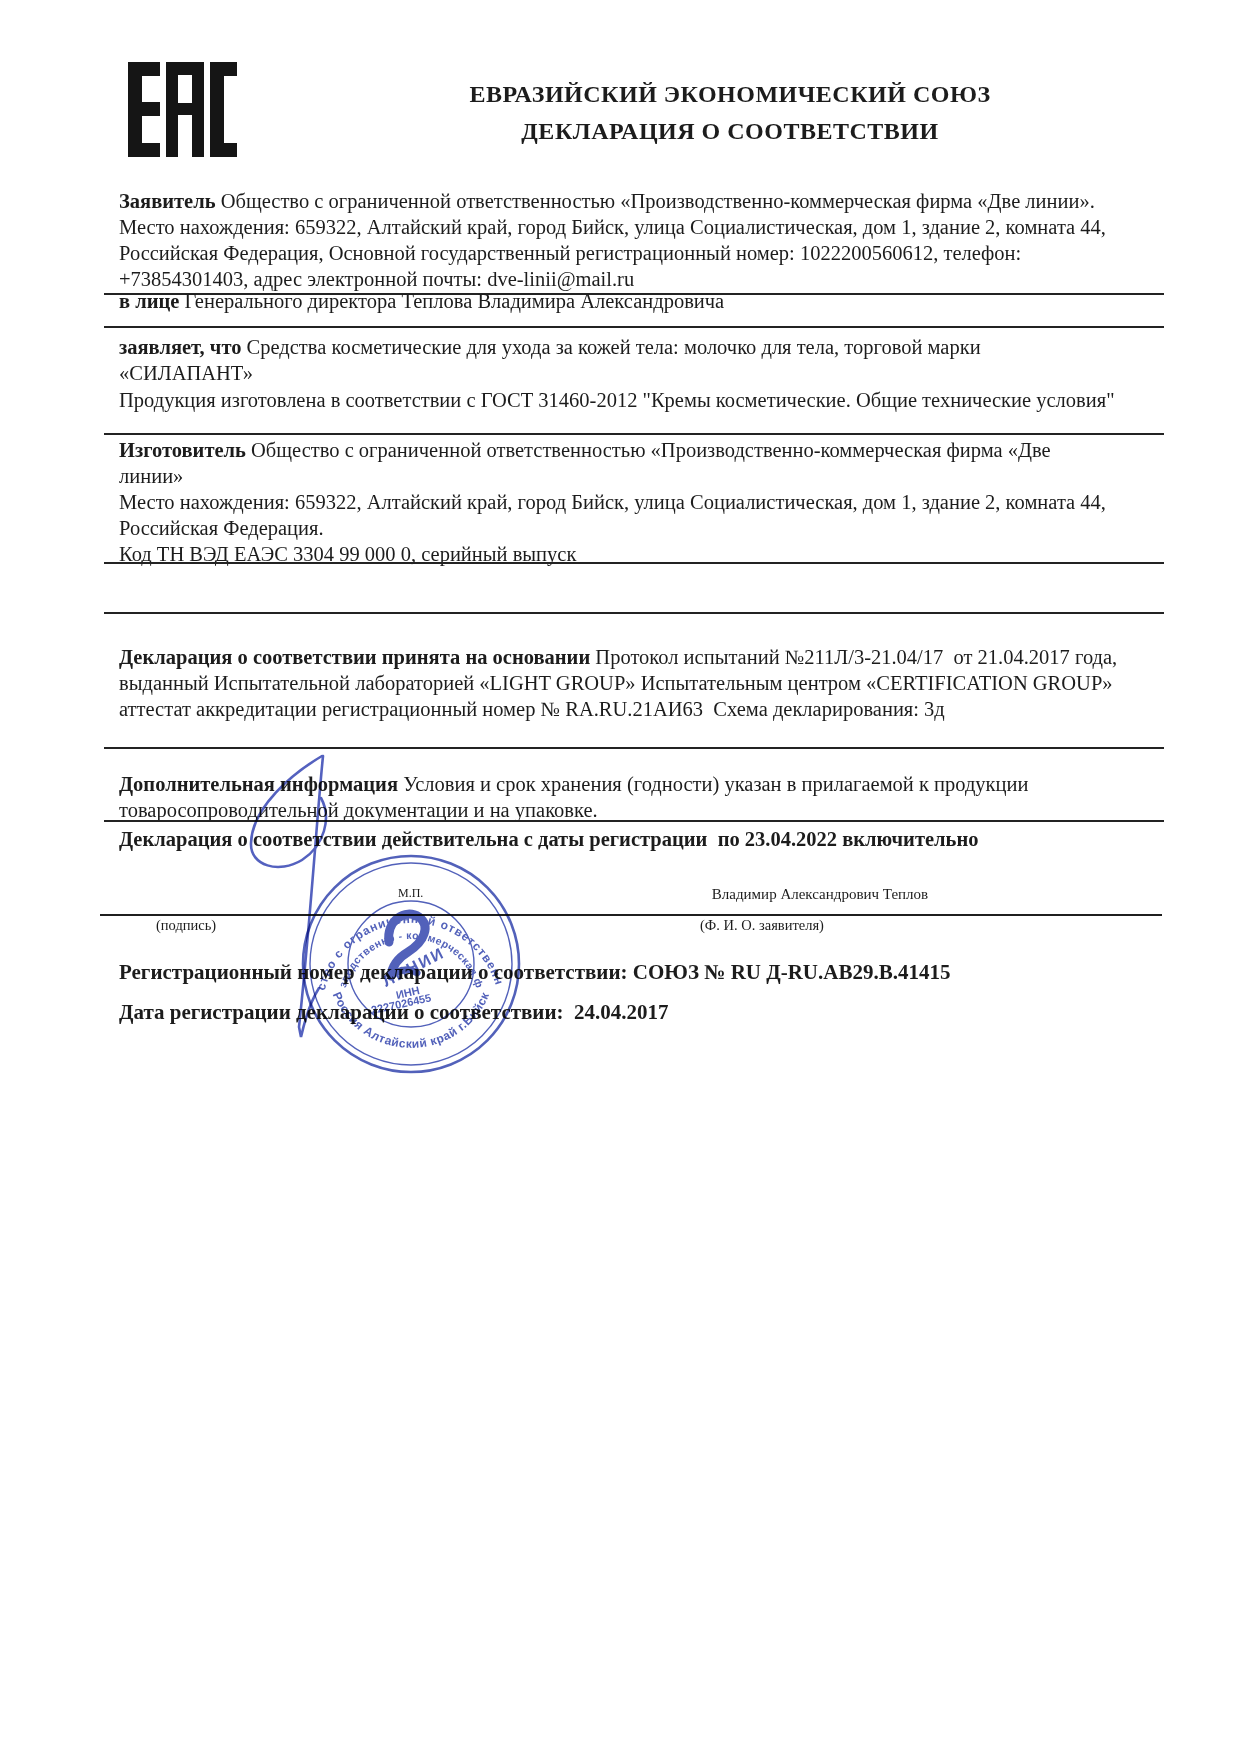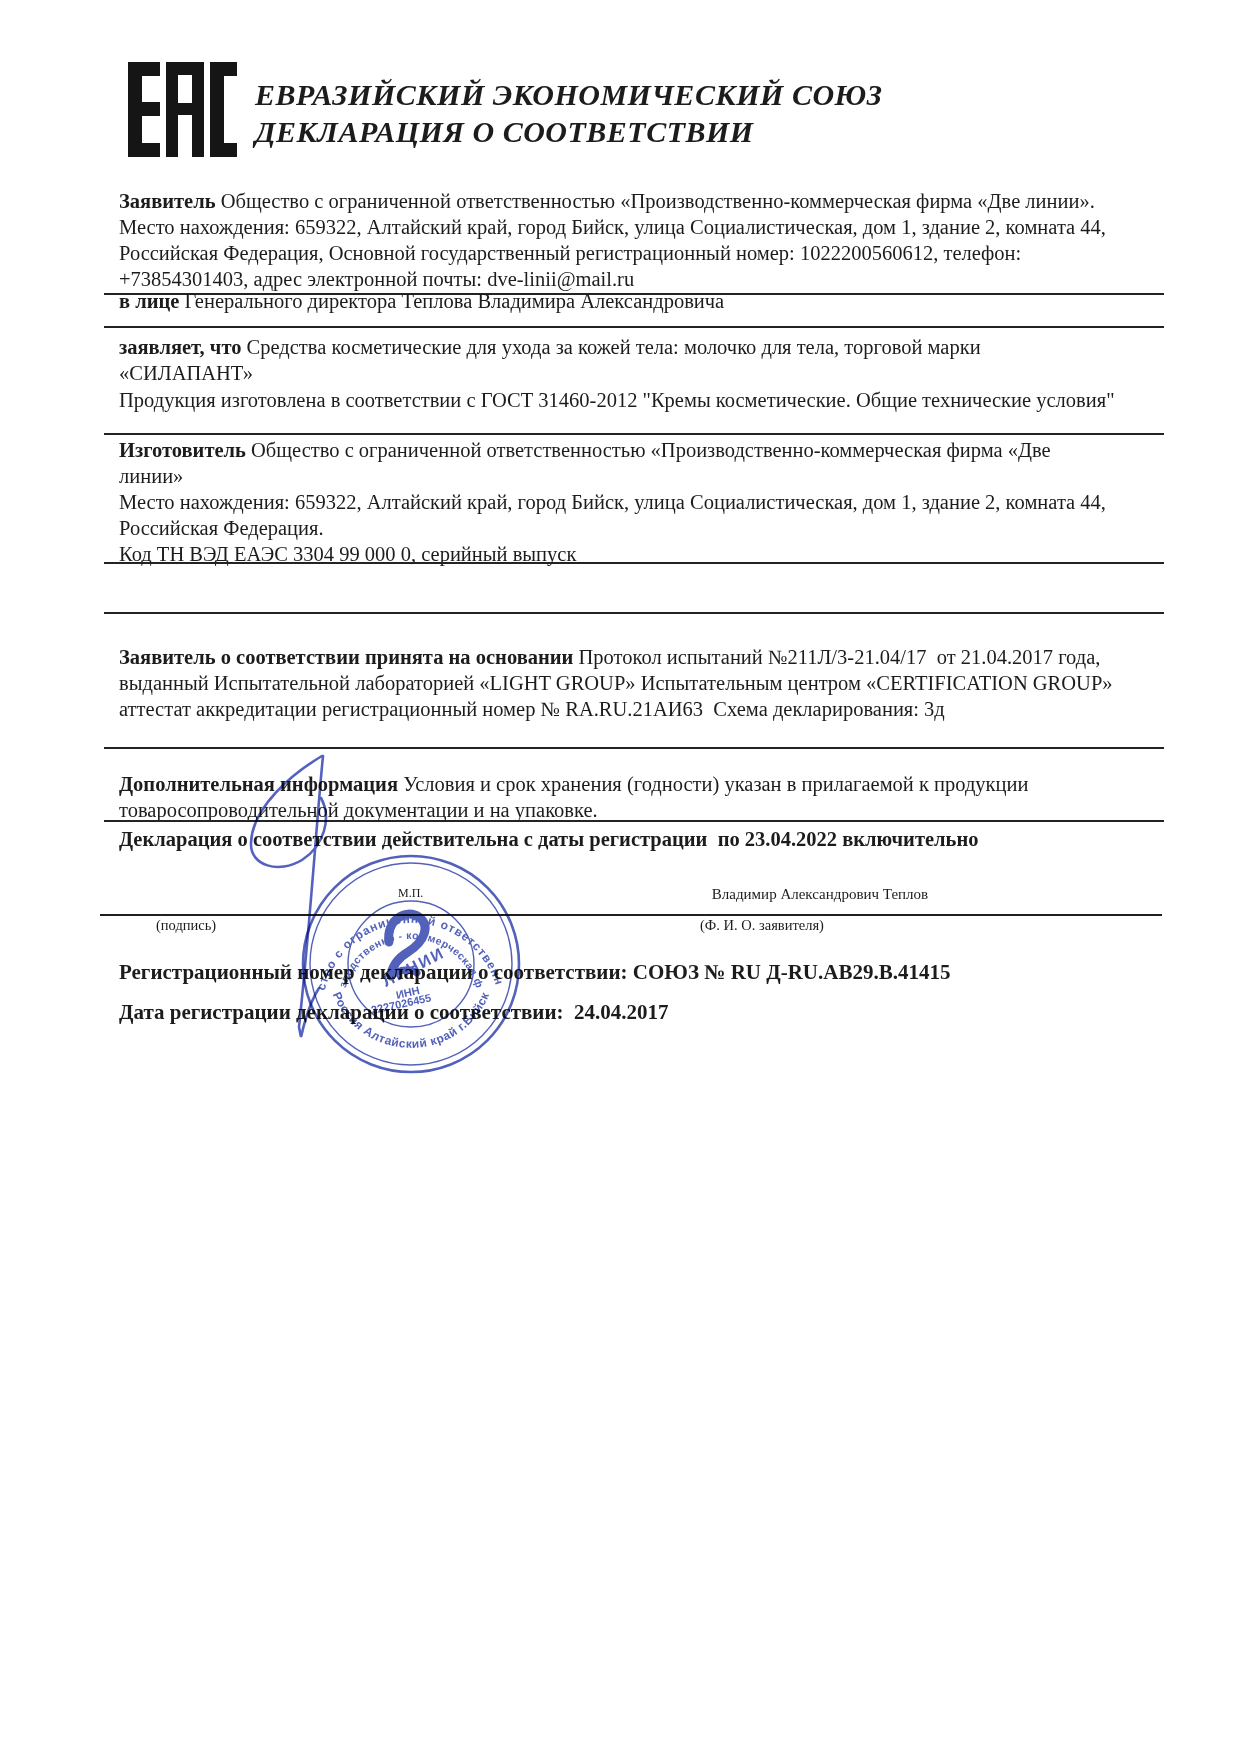--- a/index.html
+++ b/index.html
@@ -1,20 +1,20 @@
 <!DOCTYPE html>
 <html><head>
 <meta charset="utf-8">
 <style>
   html,body{margin:0;padding:0;background:#e8e8e8;}
   .page{position:relative;width:1240px;height:1753px;background:#ffffff;margin:0 auto;
         font-family:"Liberation Serif","DejaVu Serif",serif;color:#1c1c1c;overflow:hidden;}
   .eac{position:absolute;left:128px;top:62px;width:109px;height:95px;}
-  .title{position:absolute;left:255px;top:76px;width:950px;
-         font-weight:bold;font-size:30px;line-height:37px;letter-spacing:.5px;font-style:italic;}
+  .title{position:absolute;left:255px;top:76px;width:950px;text-align:center;
+         font-weight:bold;font-size:24px;line-height:37px;letter-spacing:.5px;}
   .sec{position:absolute;left:104px;width:1060px;padding:0 46px 0 15px;box-sizing:border-box;
        font-size:20.5px;line-height:26px;}
   .sec p{margin:0;}
   .lbl{font-weight:bold;margin-top:10px;}
   .boldline{font-weight:bold;}
   .rule{position:absolute;left:104px;width:1060px;height:2px;background:#232323;}
   .mp{position:absolute;left:398px;top:886px;font-size:12px;}
   .name{position:absolute;left:560px;top:886px;width:520px;text-align:center;font-size:15px;}
   .sigline{position:absolute;left:100px;top:914px;width:1062px;height:2px;background:#1f1f1f;}
   .cap{position:absolute;top:917px;font-size:14.5px;text-align:left;}
@@ -77,21 +77,21 @@
     <p><b class="lbl">Изготовитель</b>
        <span>Общество с ограниченной ответственностью «Производственно-коммерческая фирма «Две линии»</span></p>
     <p><span>Место нахождения: 659322, Алтайский край, город Бийск, улица Социалистическая, дом 1, здание 2, комната 44, Российская Федерация.</span></p>
     <p><span>Код ТН ВЭД ЕАЭС 3304 99 000 0, серийный выпуск</span></p>
   </div>
   <div class="rule" style="top:562px"></div>
 
   <div class="rule" style="top:612px"></div>
 
   <div class="sec" style="top:644px">
-    <p><b class="lbl">Заявитель о соответствии принята на основании</b>
+    <p><b class="lbl">Декларация о соответствии принята на основании</b>
        <span>Протокол испытаний №211Л/3-21.04/17&nbsp; от 21.04.2017 года, выданный Испытательной лабораторией «LIGHT GROUP» Испытательным центром «CERTIFICATION GROUP» аттестат аккредитации регистрационный номер № RA.RU.21АИ63&nbsp; Схема декларирования: 3д</span></p>
   </div>
   <div class="rule" style="top:747px"></div>
 
   <div class="sec" style="top:771px">
     <p><b class="lbl">Дополнительная информация</b>
        <span>Условия и срок хранения (годности) указан в прилагаемой к продукции товаросопроводительной документации и на упаковке.</span></p>
   </div>
   <div class="rule" style="top:820px"></div>
 

